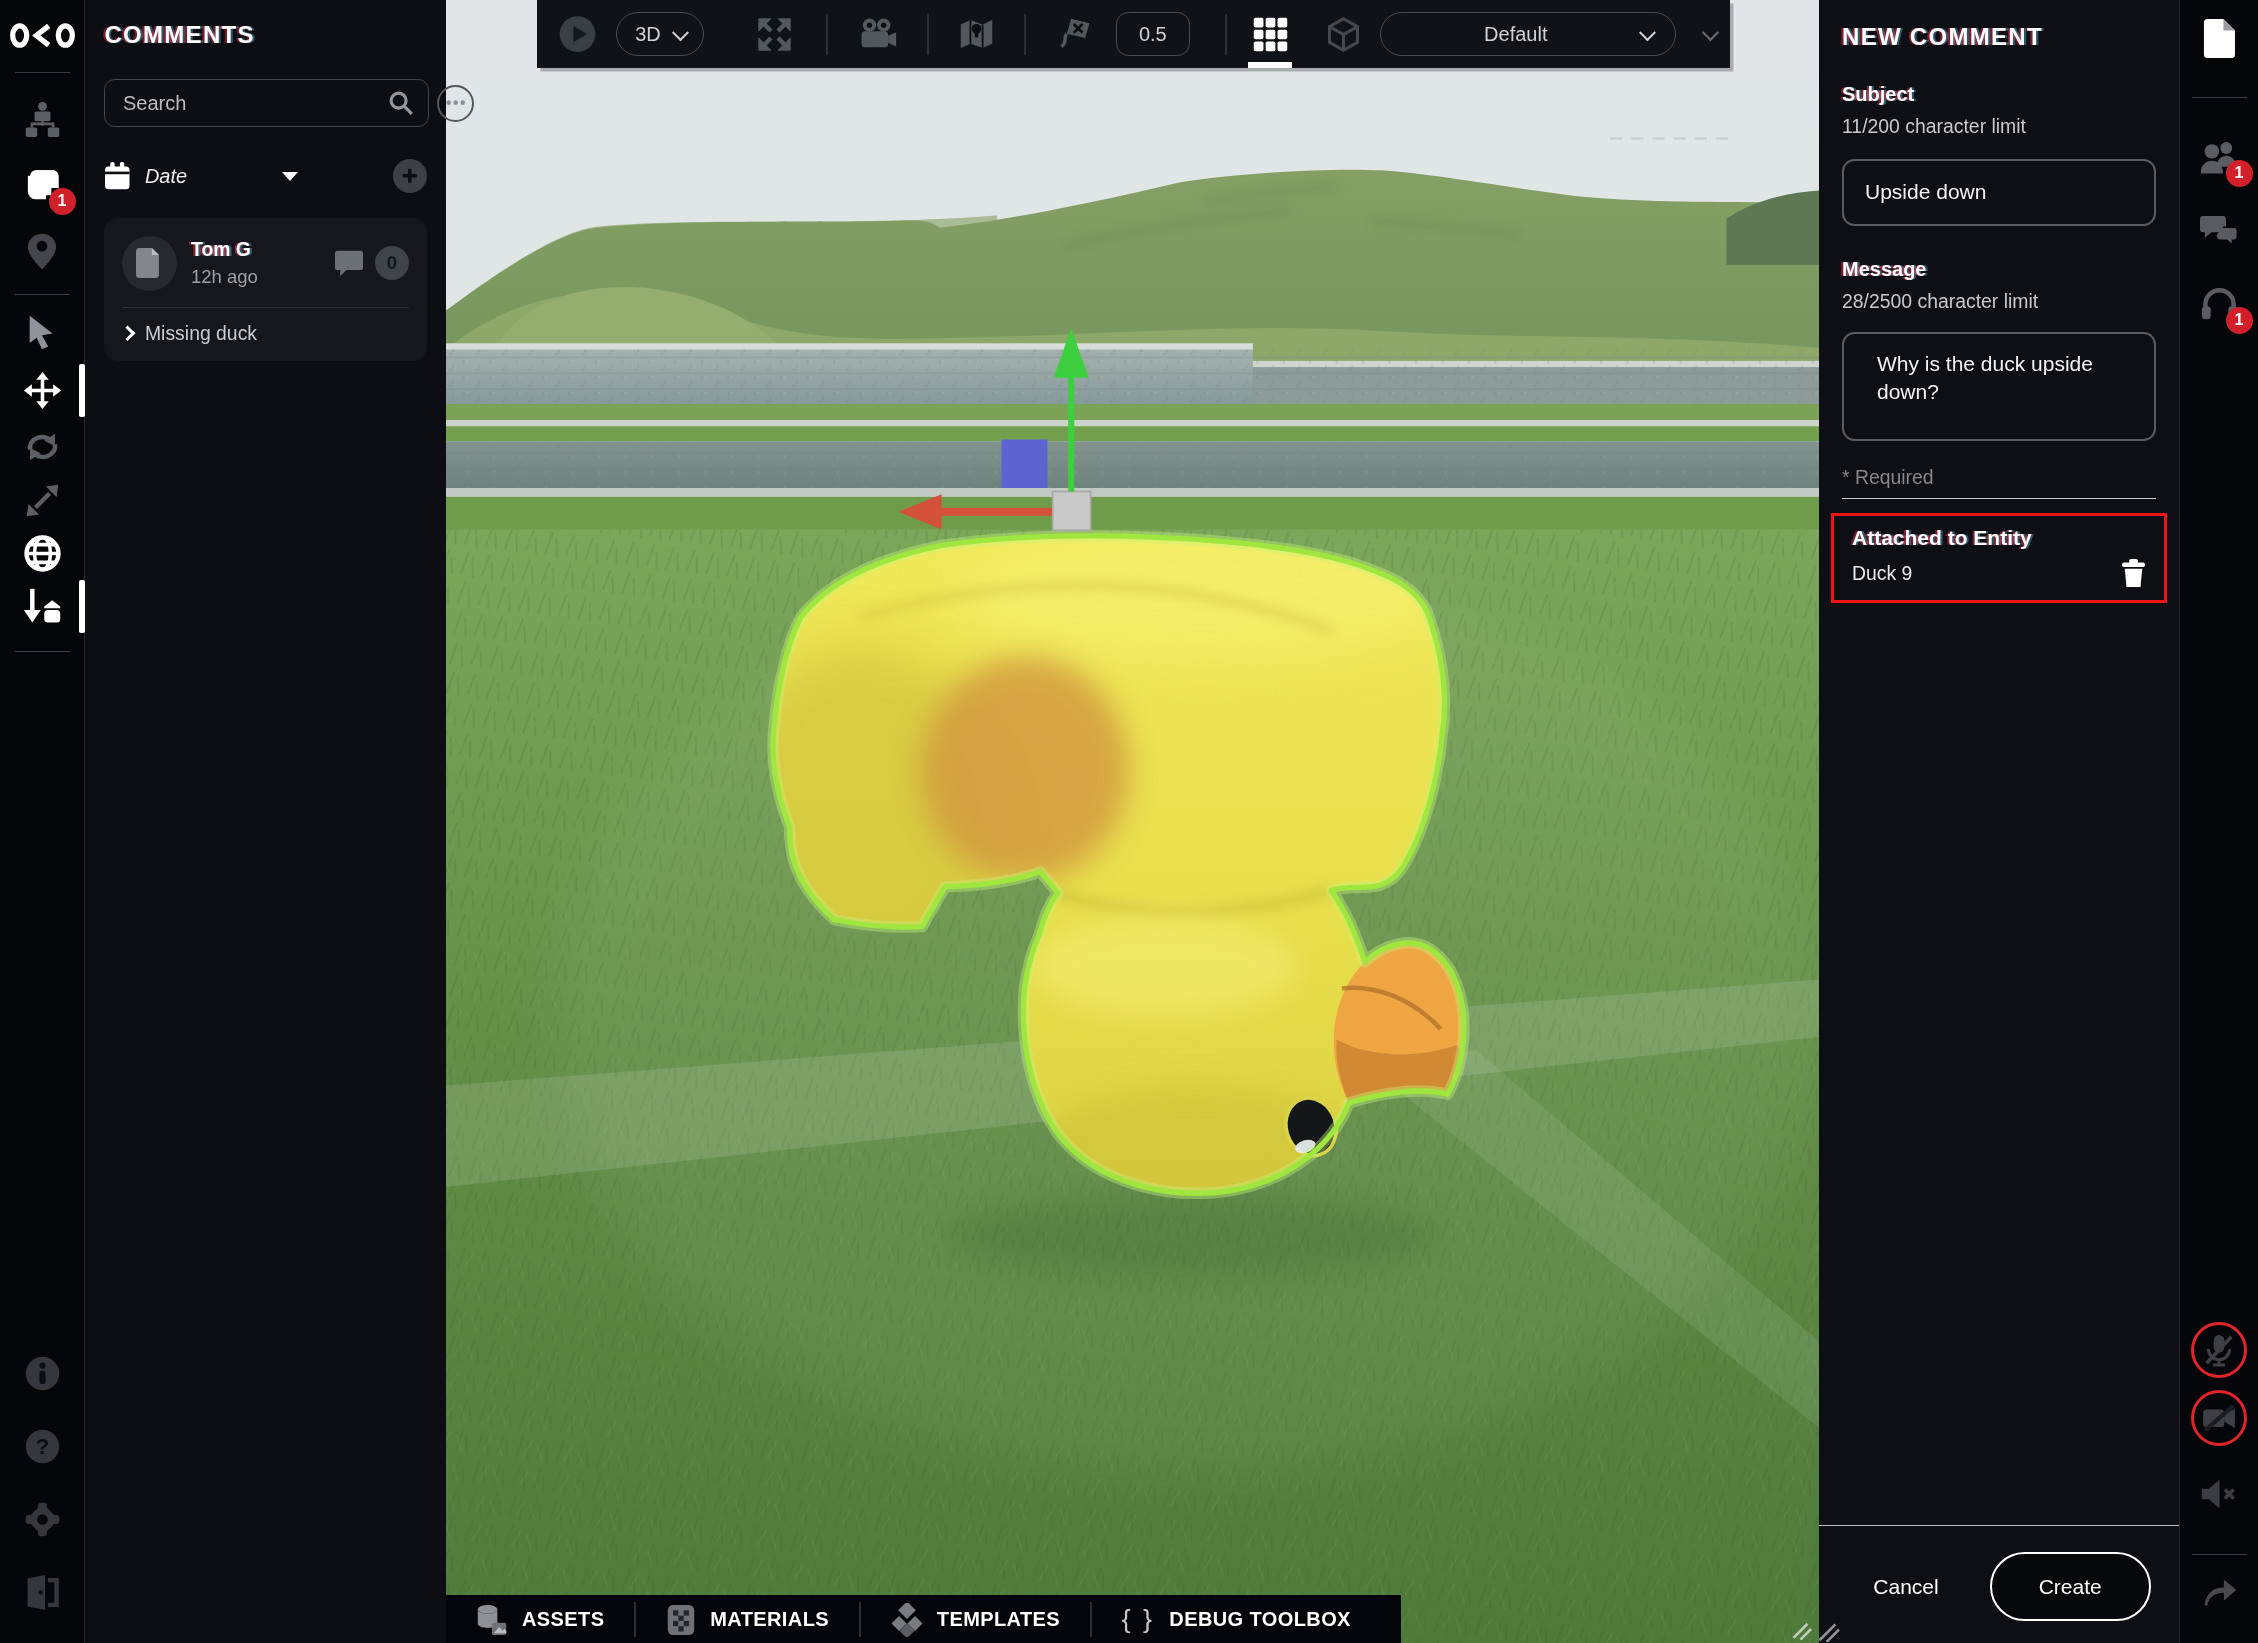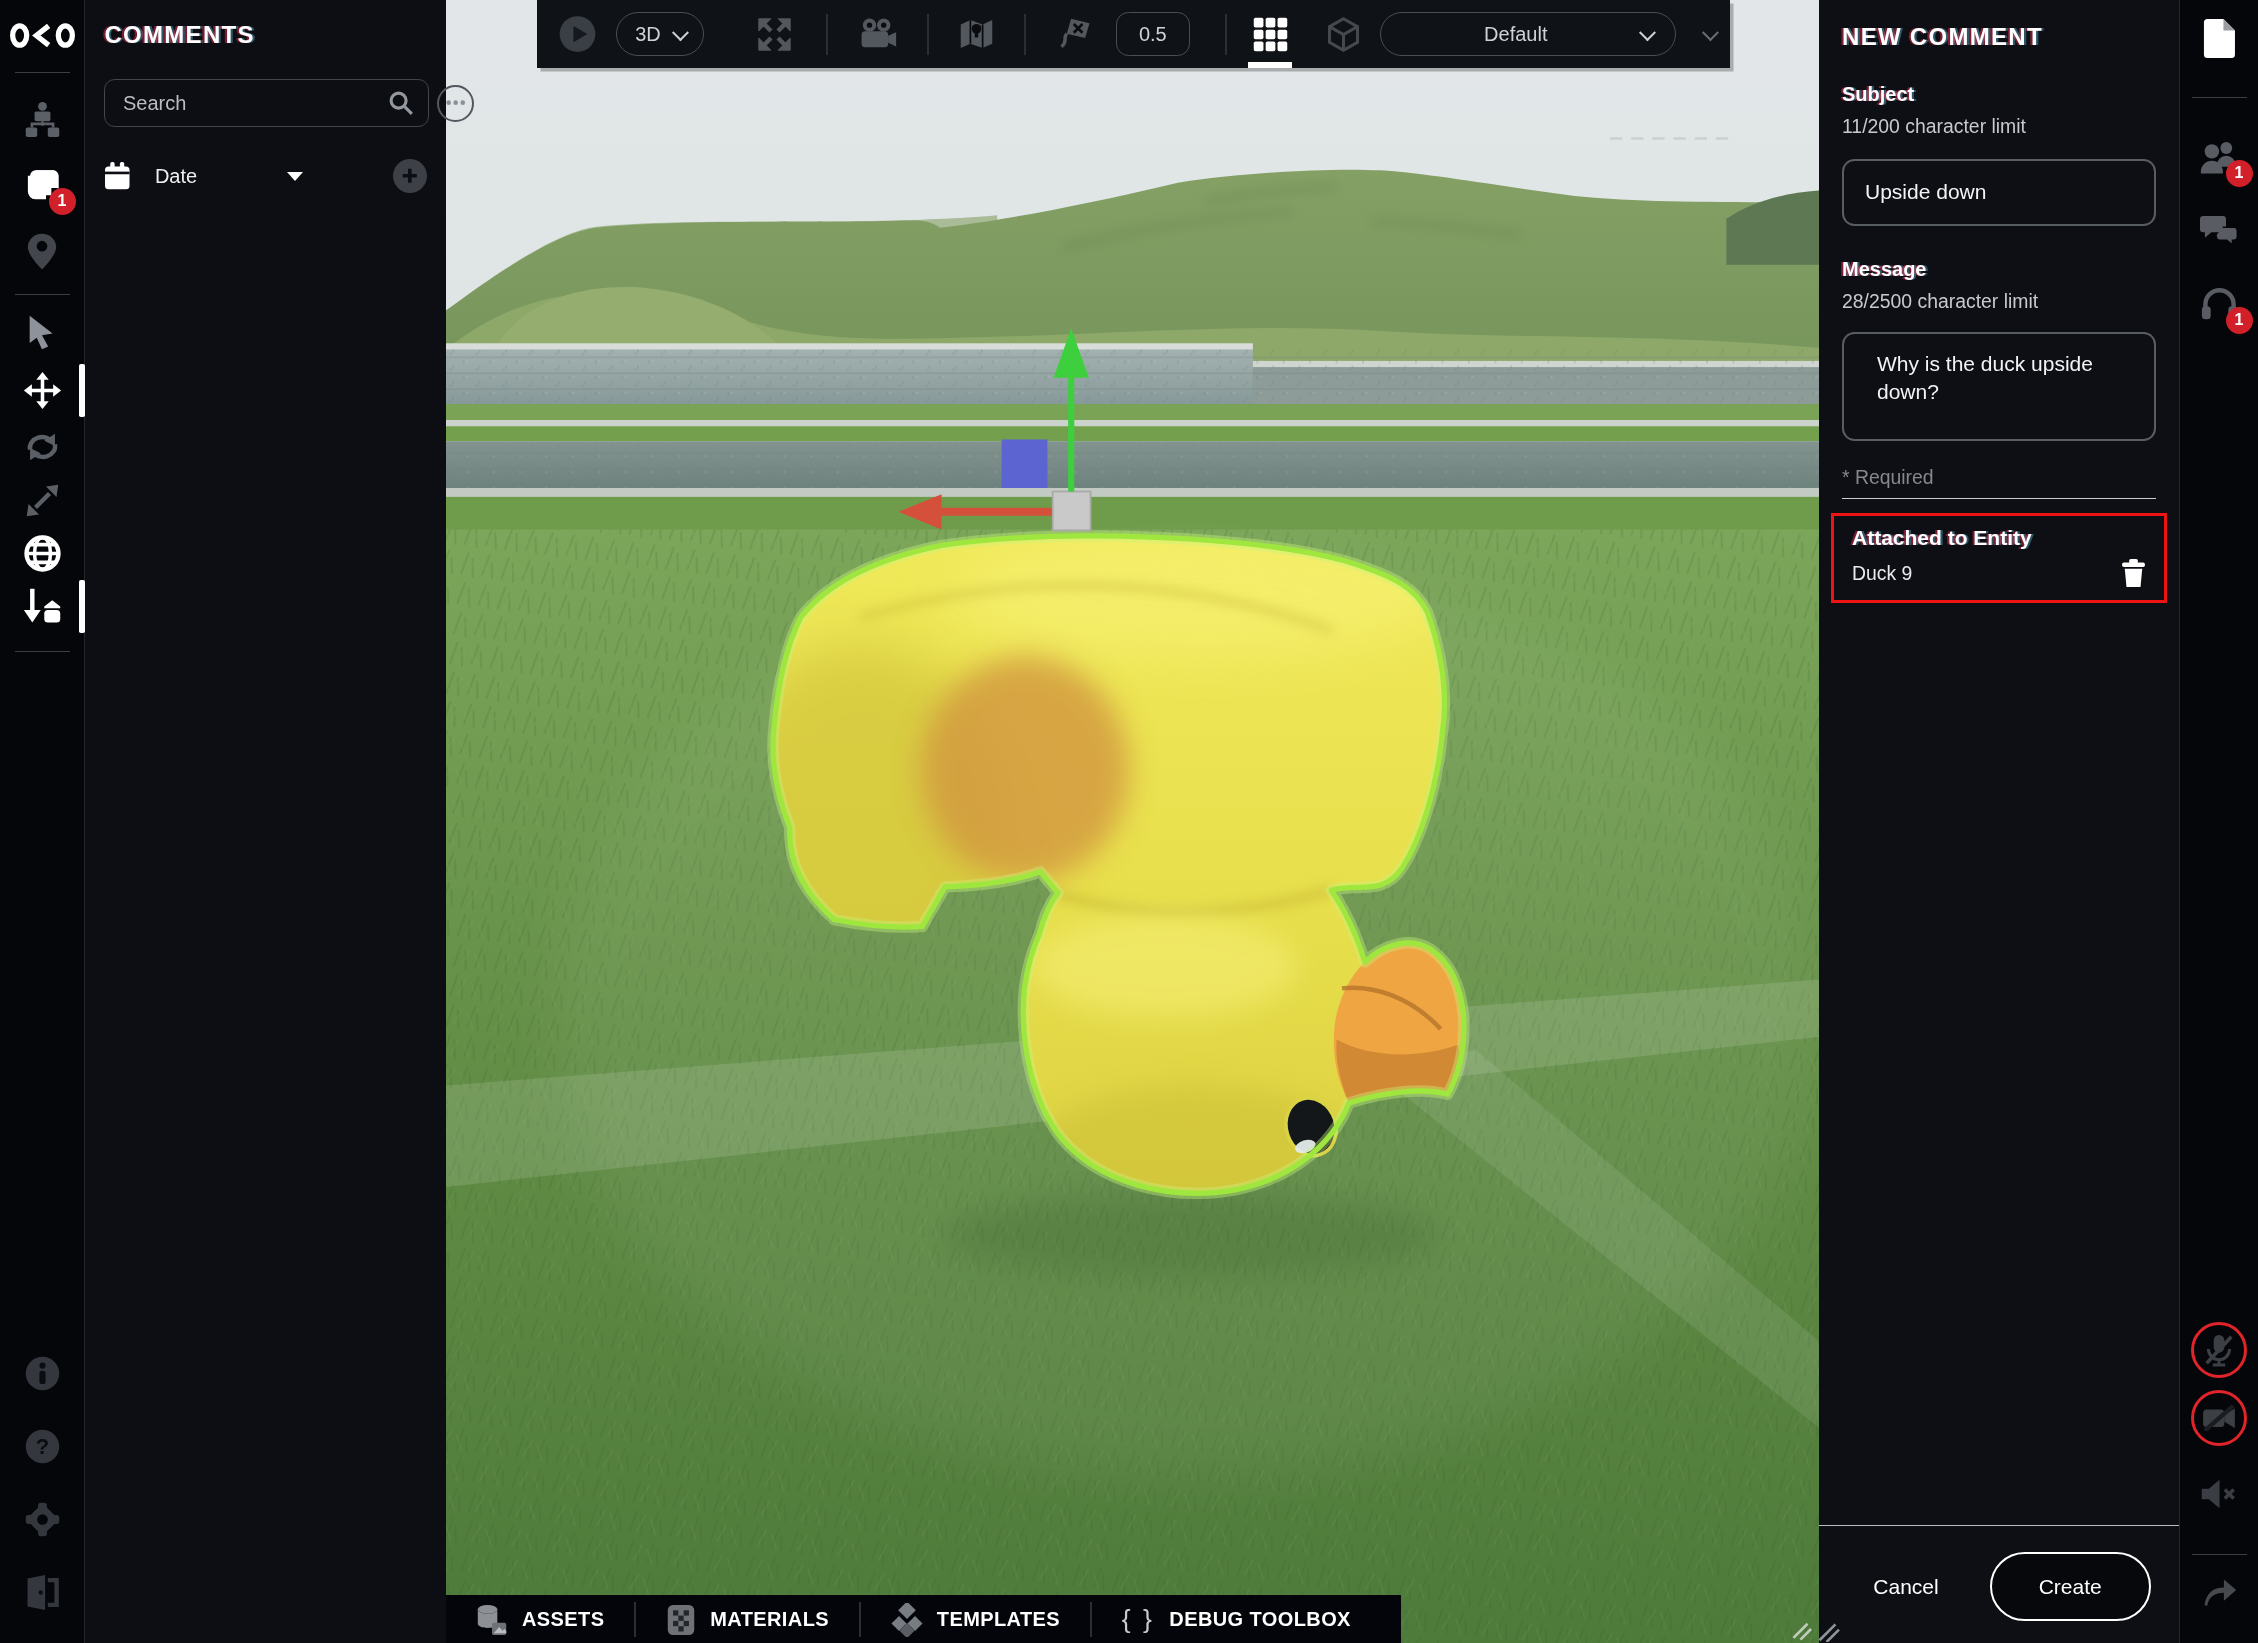--- a/index.html
+++ b/index.html
@@ -18,21 +18,21 @@
 
   
   .panel-comments { width:361px; background:#0c0e13; padding:21px 19.4px 0 19.4px; position:relative; z-index:5; }
   .glitch { text-shadow:-2.2px 0 0 rgba(255,45,80,.45), 2.2px 0 0 rgba(110,215,255,.35); }
   .panel-title { font-size:24px; font-weight:800; letter-spacing:1.3px; }
   .search-row { margin-top:30px; display:flex; align-items:center; gap:8px; }
   .search-box { flex:1; height:48px; border:1.8px solid #43464c; border-radius:10.6px; display:flex; align-items:center; padding:0 14px 0 17.6px; background:transparent; }
   .search-box input { flex:1; background:transparent; border:none; outline:none; color:#cfd2d6; font-size:20px; font-family:"Liberation Sans",sans-serif; }
   .search-box input::placeholder { color:#b9bcc1; }
   .circle-btn { width:37px; height:37px; border-radius:50%; border:2.6px solid #54575d; display:flex; align-items:center; justify-content:center; cursor:pointer; flex:0 0 auto; }
-  .date-row { margin-top:32px; display:flex; align-items:center; gap:24px; }
+  .date-row { margin-top:32px; display:flex; align-items:center; gap:14px;font-style:italic; }
   .date-label { font-size:20px; color:#eceef0; }
   .plus-btn { width:34px; height:34px; border-radius:50%; background:#3d4147; display:flex; align-items:center; justify-content:center; margin-left:auto; cursor:pointer; }
   .caret { width:0; height:0; border-left:8px solid transparent; border-right:8px solid transparent; border-top:9.7px solid #fff; margin-left:auto; cursor:pointer; }
   .comment-card { margin-top:25px; background:#15171c; border-radius:14px; padding:17.6px 17.6px 16px 17.6px; cursor:pointer; }
   .cc-top { display:flex; align-items:center; gap:14px; }
   .avatar { width:55px; height:55px; border-radius:50%; background:#26292e; display:flex; align-items:center; justify-content:center; flex:0 0 auto; }
   .cc-name { font-size:19.4px; font-weight:800; }
   .cc-time { font-size:18.5px; color:#9aa0a6; margin-top:5.3px; }
   .cc-right { margin-left:auto; display:flex; align-items:center; gap:10.6px; }
   .count-pill { width:34px; height:34px; border-radius:50%; background:#3f434a; color:#14161a; font-size:18.5px; font-weight:bold; display:flex; align-items:center; justify-content:center; }
@@ -222,20 +222,45 @@
           <rect x="18" y="0" width="5" height="9" rx="2" fill="#fff"></rect>
           <rect x="1" y="5" width="28" height="26" rx="4" fill="#fff"></rect>
           <rect x="1" y="11" width="28" height="3" fill="#0c0e13"></rect>
         </svg>
       <span class="date-label">Date</span>
       <span class="caret"></span>
       <div class="plus-btn">
         <svg width="17.6" height="17.6" viewBox="0 0 20 20">
             <path d="M10 2 V18 M2 10 H18" stroke="#0c0e13" stroke-width="4"></path>
           </svg>
+      </div>
+    </div>
+    <div class="comment-card">
+      <div class="cc-top">
+        <div class="avatar">
+          <svg width="26.5" height="30" viewBox="0 0 30 34">
+              <path d="M4 0 h14 l8 8 v22 a4 4 0 0 1 -4 4 h-18 a4 4 0 0 1 -4 -4 v-26 a4 4 0 0 1 4 -4 z" fill="#83878d"></path>
+              <path d="M18 0 l8 8 h-8 z" fill="#b9bdc2"></path>
+            </svg>
+        </div>
+        <div>
+          <div class="cc-name glitch">Tom G</div>
+          <div class="cc-time">12h ago</div>
+        </div>
+        <div class="cc-right">
+          <svg width="30" height="28" viewBox="0 0 34 32">
+              <path d="M4 2 h26 a3 3 0 0 1 3 3 v16 a3 3 0 0 1 -3 3 h-16 l-7 7 v-7 h-3 a3 3 0 0 1 -3 -3 v-16 a3 3 0 0 1 3 -3 z" fill="#6b6f76"></path>
+            </svg>
+          <span class="count-pill">0</span>
+        </div>
+      </div>
+      <hr class="cc-div">
+      <div class="cc-subject">
+        <span class="chev"></span>
+        <span>Missing duck</span>
       </div>
     </div>
   </aside>
 
   <main class="viewport">
     <svg class="scene" viewBox="0 0 1557 1863" preserveAspectRatio="none">
       <defs>
         <linearGradient id="skyG" x1="0" y1="0" x2="0" y2="1">
             <stop offset="0" stop-color="#e2e6e8"></stop>
             <stop offset="1" stop-color="#dde4e3"></stop>

